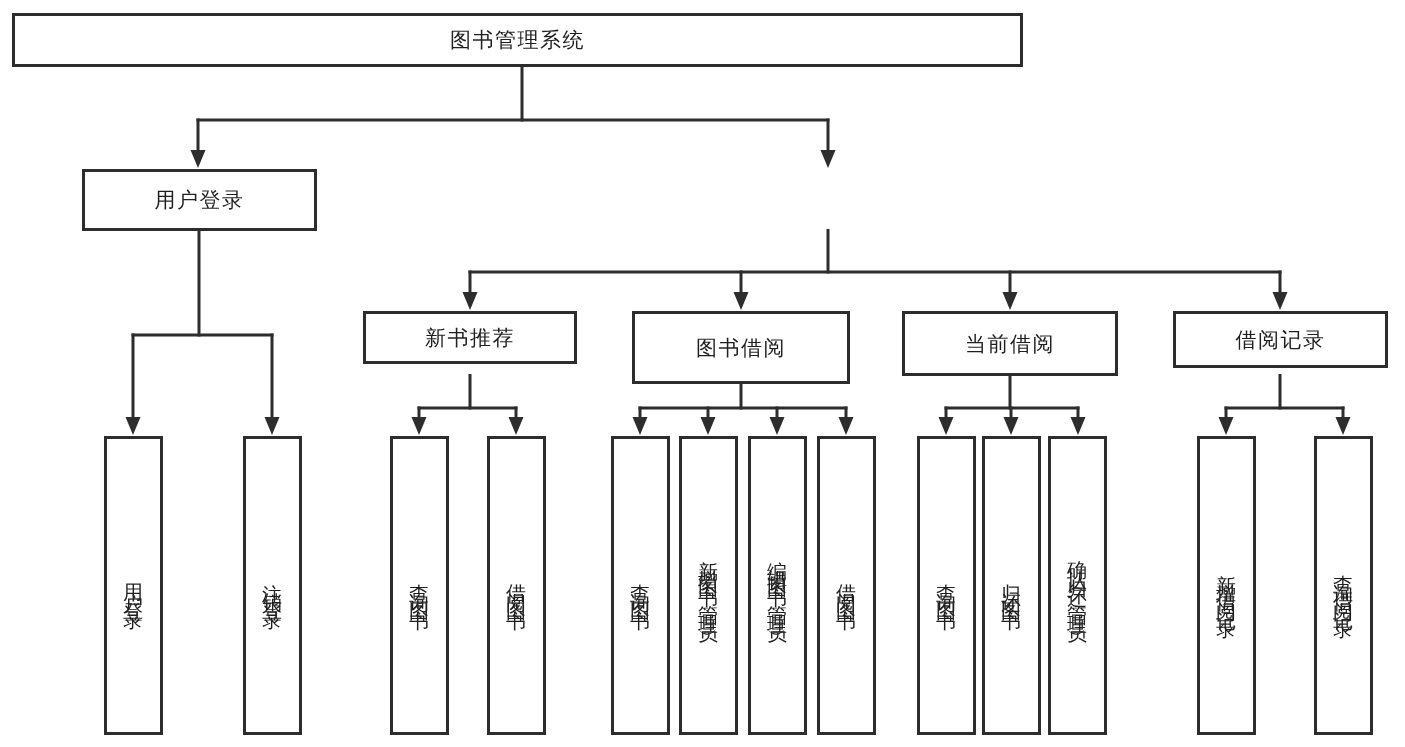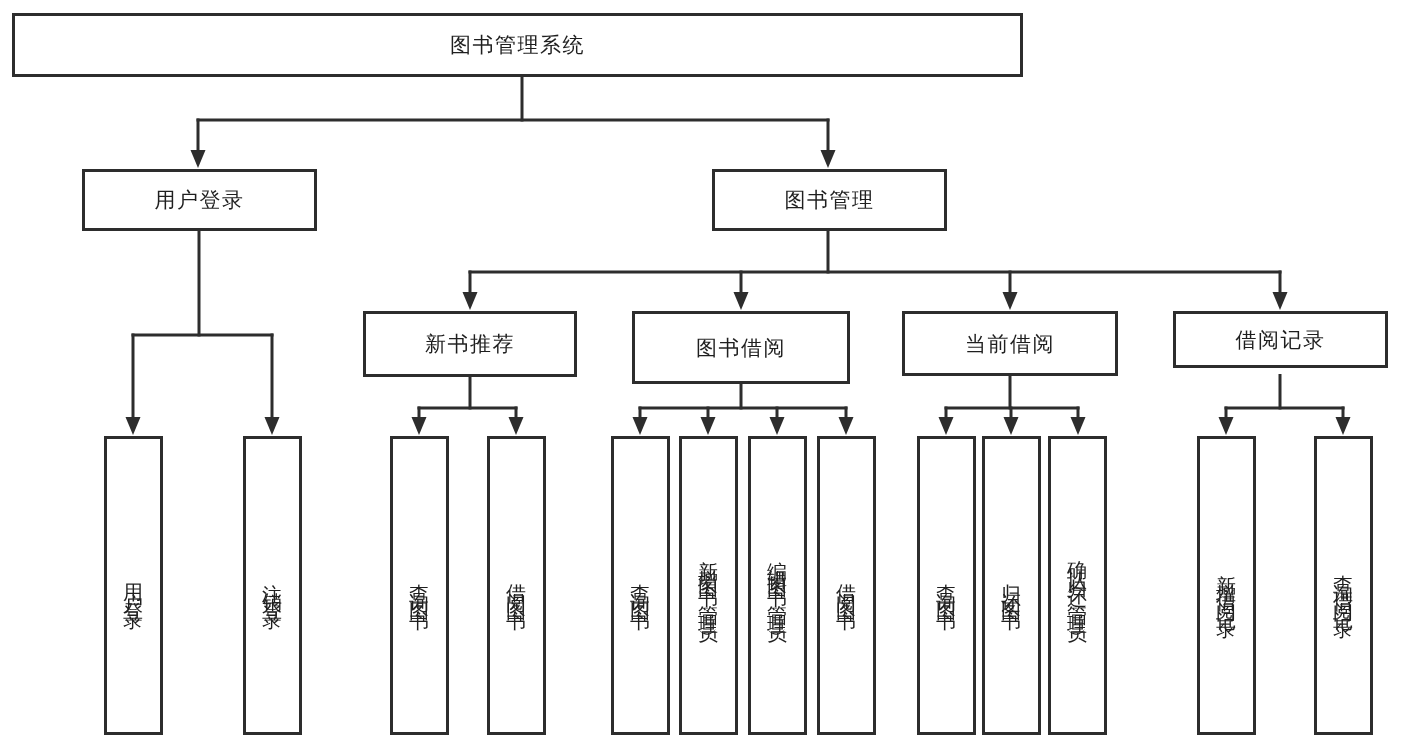--- a/index.html
+++ b/index.html
@@ -122,32 +122,29 @@
 
       <polygon points="938.5,417 953.5,417 946,435"></polygon>
       <polygon points="1003.5,417 1018.5,417 1011,435"></polygon>
       <polygon points="1070.5,417 1085.5,417 1078,435"></polygon>
 
       <polygon points="1218.5,417 1233.5,417 1226,435"></polygon>
       <polygon points="1335.5,417 1350.5,417 1343,435"></polygon>
     </g>
   </svg>
 
-  <div class="node" style="left:12px; top:13px; width:1011px; height:64px;">
+  <div class="node" style="left:12px; top:13px; width:1011px; height:54px;">
     <span class="h-label">图书管理系统</span>
   </div>
 
   <div class="node" style="left:82px; top:169px; width:235px; height:62px;">
     <span class="h-label">用户登录</span>
   </div>
-  <div class="node" style="left:712px; top:169px; width:235px; height:62px;">
-    <span class="h-label">图书管理</span>
-  </div>
-
-  <div class="node" style="left:363px; top:311px; width:214px; height:66px;">
+
+  <div class="node" style="left:363px; top:311px; width:214px; height:53px;">
     <span class="h-label">新书推荐</span>
   </div>
   <div class="node" style="left:632px; top:311px; width:218px; height:73px;">
     <span class="h-label">图书借阅</span>
   </div>
   <div class="node" style="left:902px; top:311px; width:216px; height:65px;">
     <span class="h-label">当前借阅</span>
   </div>
   <div class="node" style="left:1173px; top:311px; width:215px; height:57px;">
     <span class="h-label">借阅记录</span>

